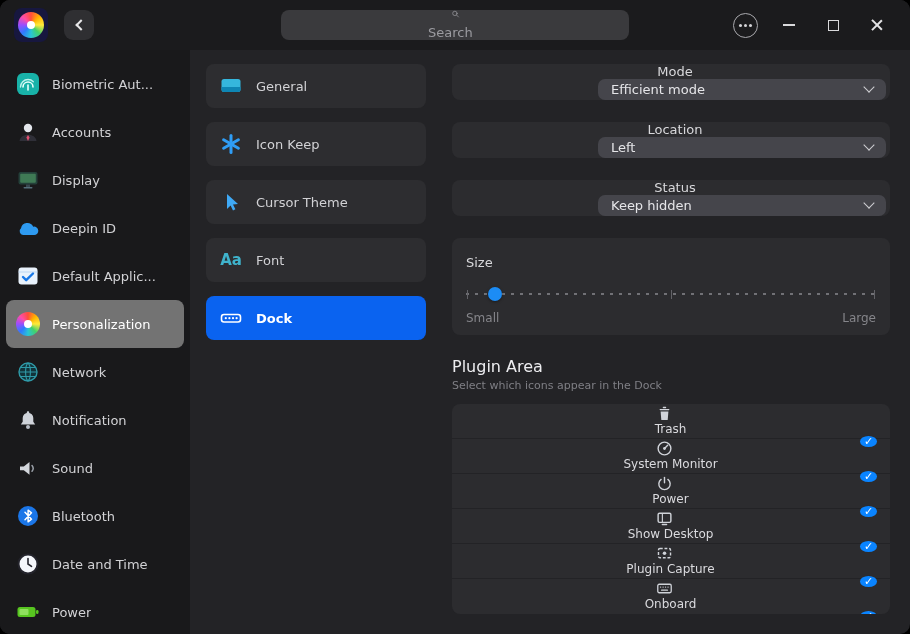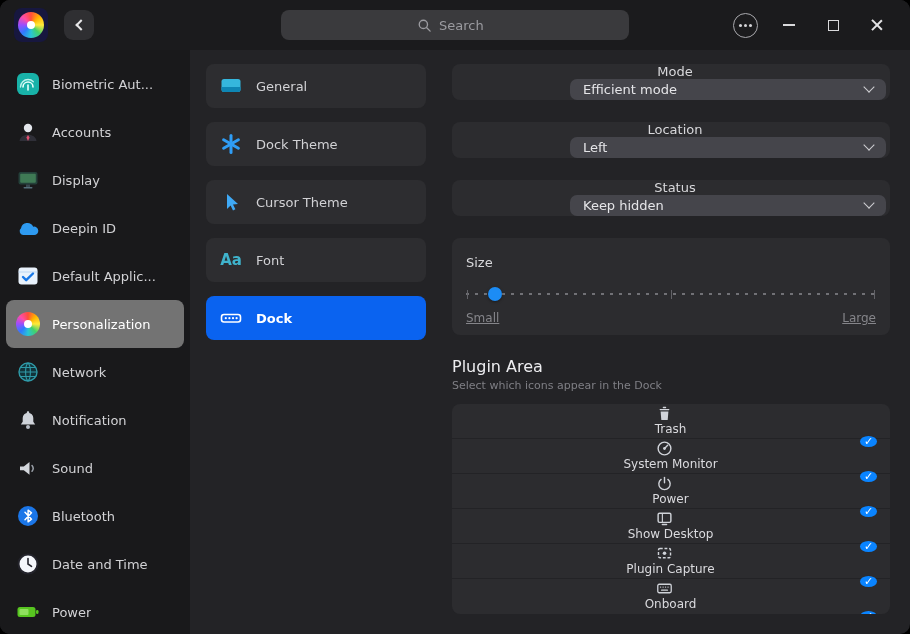--- a/index.html
+++ b/index.html
@@ -8,21 +8,21 @@
 
   
   .titlebar { flex:0 0 50px; background:#1b1b1d; display:flex; align-items:center; padding:0 14px; gap:16px; position:relative; }
   .logo { width:34px; height:34px; border-radius:8px; background:#17173f; display:flex; align-items:center; justify-content:center; }
   .logo-wheel { width:26px; height:26px; border-radius:50%; position:relative;
     background:conic-gradient(#ff4d3a,#ffb300,#ffe93a,#43d16a,#29c5d6,#2e7bff,#9b4dff,#ff4da6,#ff4d3a); }
   .logo-wheel::after { content:""; position:absolute; inset:9px; background:#fff; border-radius:50%; }
   .back-btn { width:30px; height:30px; border-radius:9px; background:#2f2f32; border:none; display:flex; align-items:center; justify-content:center; cursor:pointer; }
   .chev-left { width:8px; height:8px; border-left:2px solid #e8e8ea; border-bottom:2px solid #e8e8ea; transform:rotate(45deg); margin-left:3px; }
   .search { position:absolute; left:50%; transform:translateX(-50%); width:348px; height:30px; background:#3a3a3d; border-radius:8px;
-    display:flex; align-items:center; justify-content:center; gap:7px; }
+    display:flex; align-items:center; justify-content:center; gap:7px;flex-direction:column; }
   .search input { width:54px; background:transparent; border:none; outline:none; color:#c9c9cd; font-size:13px; font-family:inherit; }
   .search input::placeholder { color:#9b9ba0; }
   .win-controls { margin-left:auto; display:flex; align-items:center; gap:6px; }
   .win-controls button { background:transparent; border:none; width:38px; height:32px; display:flex; align-items:center; justify-content:center; cursor:pointer; }
   .more-ring { width:25px; height:25px; border:1.4px solid #a9a9ad; border-radius:50%; display:flex; align-items:center; justify-content:center; }
   .dots { width:3px; height:3px; border-radius:50%; background:#d4d4d7; box-shadow:-5px 0 0 #d4d4d7, 5px 0 0 #d4d4d7; }
   .min-glyph { width:12px; height:2px; background:#d9d9db; }
   .max-glyph { width:11px; height:11px; border:1.5px solid #d9d9db; }
   .close-glyph { position:relative; width:14px; height:14px; }
   .close-glyph::before,.close-glyph::after { content:""; position:absolute; left:6.2px; top:0; width:1.6px; height:14px; background:#e4e4e6; }
@@ -45,32 +45,32 @@
   .subnav { width:256px; padding:14px 20px 0 16px; display:flex; flex-direction:column; gap:14px; background:#232326; }
   .sub-item { flex:0 0 44px; height:44px; border-radius:8px; background:#2d2d30; display:flex; align-items:center; gap:12px; padding:0 12px;
     color:#d2d2d5; font-size:13px; cursor:pointer; }
   .sub-item.selected { background:#0a63f0; color:#fff;font-weight:bold; }
   .sub-item .icon { width:26px; height:26px; flex:0 0 26px; display:flex; align-items:center; justify-content:center; }
   .font-glyph { color:#3fb3cc; font-size:15px; font-weight:bold; letter-spacing:0; }
 
   .content { flex:1; padding:14px 20px 0 6px; overflow:hidden; }
   .setting-row { height:36px; background:#2c2c2f; border-radius:8px; display:flex; align-items:center; padding:0 4px 0 12px; margin-bottom:22px;flex-direction:column; }
   .row-label { font-size:13px; color:#d8d8db; }
-  .dropdown { margin-left:auto; width:316px; height:28px; background:#45454b; border-radius:7px; display:flex; align-items:center; padding:0 13px; cursor:pointer; }
+  .dropdown { margin-left:auto; width:288px; height:28px; background:#45454b; border-radius:7px; display:flex; align-items:center; padding:0 13px; cursor:pointer; }
   .dd-value { font-size:13px; color:#e5e5e8; }
   .chev-down { margin-left:auto; width:8px; height:8px; border-right:1.8px solid #cfcfd3; border-bottom:1.8px solid #cfcfd3; transform:rotate(45deg); margin-top:-5px; }
 
   .size-panel { background:#2c2c2f; border-radius:8px; padding:14px 14px 10px; margin-bottom:22px; }
   .slider { position:relative; height:18px; margin-top:14px; cursor:pointer; }
   .track { position:absolute; left:0; right:0; top:8px; height:2px;
     background:repeating-linear-gradient(90deg,#717176 0 3px,transparent 3px 9px); }
   .tick { position:absolute; top:5px; width:1px; height:9px; background:#626267; }
   .tick.t0 { left:1px; } .tick.t50 { left:50%; } .tick.t100 { right:1px; }
   .handle { position:absolute; top:2px; width:14px; height:14px; border-radius:50%; background:#1c8cf5; box-shadow:0 1px 3px rgba(0,0,0,.4); cursor:grab; }
-  .slider-labels { display:flex; justify-content:space-between; margin-top:8px; font-size:12px; color:#85858a;text-decoration:underline; }
+  .slider-labels { display:flex; justify-content:space-between; margin-top:8px; font-size:12px; color:#85858a; }
 
   .plugin-title { font-size:16px; color:#ededf0; font-weight:normal; margin:2px 0 3px; }
   .plugin-sub { font-size:11px; color:#7f7f85; margin-bottom:12px; }
   .plugin-list { border-radius:8px; overflow:hidden; }
   .plugin-row { height:35px; background:#2c2c2f; display:flex; align-items:center; padding:0 13px 0 12px; border-bottom:1px solid #232326; cursor:pointer;flex-direction:column; }
   .plugin-row:last-child { border-bottom:none; }
   .picon { width:18px; height:18px; flex:0 0 18px; margin-right:12px; display:flex; align-items:center; justify-content:center; }
   .p-label { font-size:12px; color:#dadade; }
   .check { margin-left:auto; width:17px; height:17px; border-radius:50%; background:#0a84ff; color:#fff; display:flex; align-items:center; justify-content:center; font-size:11px; line-height:1; }
   .check::after { content:"✓"; }
@@ -242,21 +242,21 @@
       <div class="sub-item">
         <span class="icon">
             <svg width="24" height="24" viewBox="0 0 24 24">
               <g stroke="#2f9df5" stroke-width="3" stroke-linecap="round" fill="none">
                 <path d="M12 3.5v17"></path>
                 <path d="M4.6 7.8l14.8 8.4"></path>
                 <path d="M19.4 7.8L4.6 16.2"></path>
               </g>
             </svg>
           </span>
-        <span>Dock Theme</span>
+        <span>Icon Keep</span>
       </div>
       <div class="sub-item">
         <span class="icon">
             <svg width="24" height="24" viewBox="0 0 24 24">
               <path d="M8 4v15l3.6-3.4 2.4 4.9 2.4-1.2-2.4-4.8 5-.5z" fill="#3fa9f5"></path>
             </svg>
           </span>
         <span>Cursor Theme</span>
       </div>
       <div class="sub-item">

